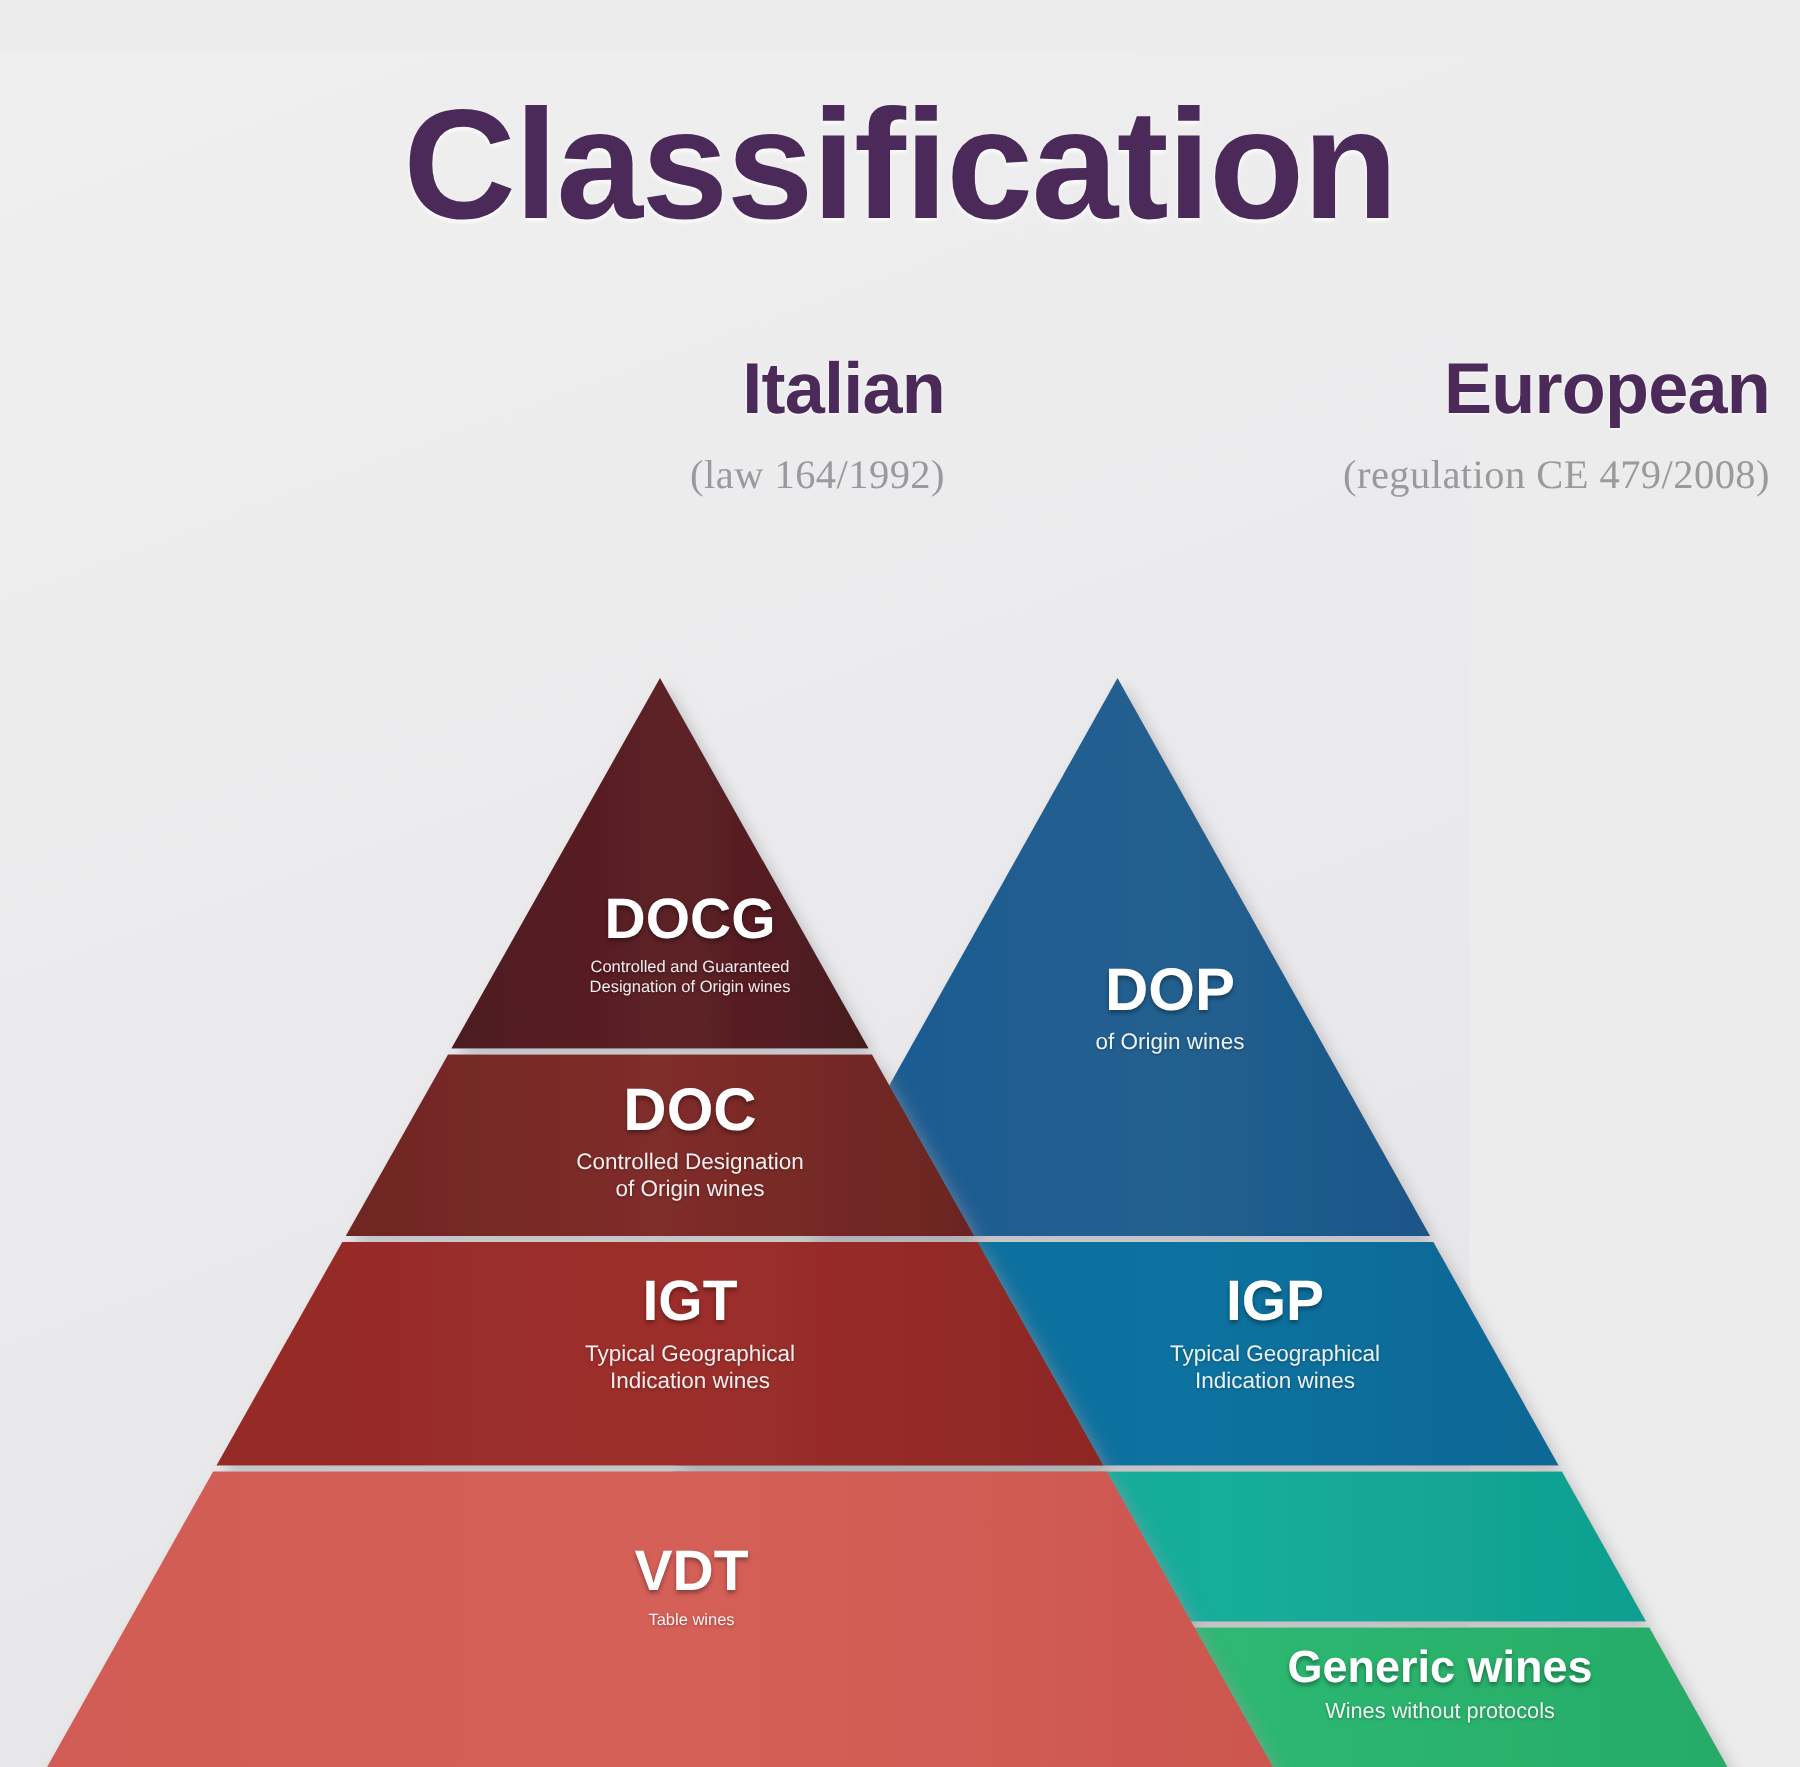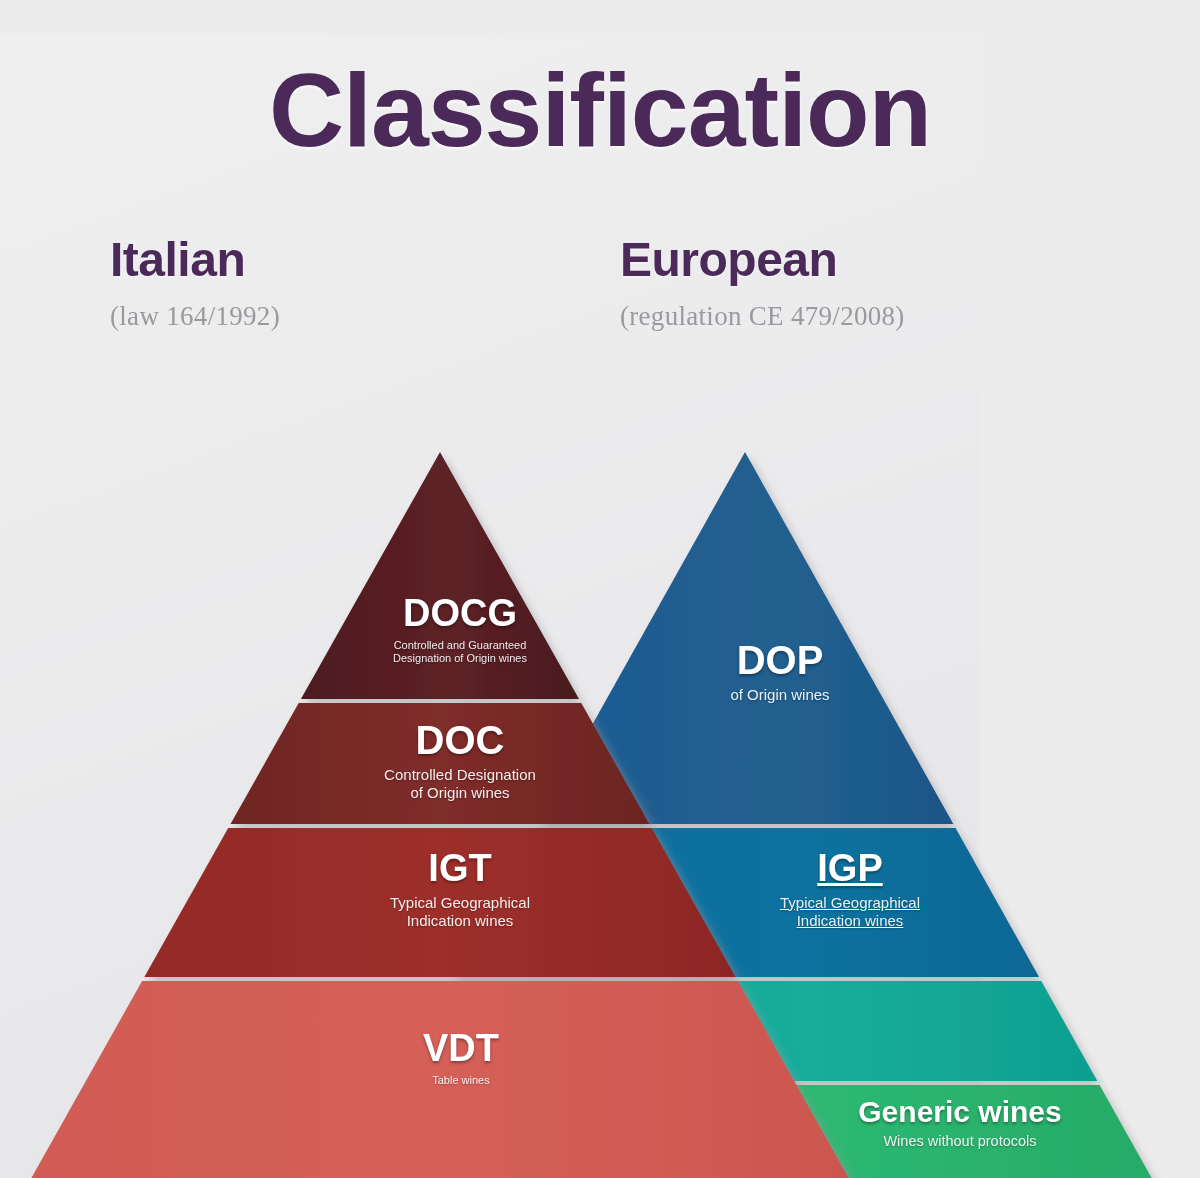--- a/index.html
+++ b/index.html
@@ -31,21 +31,21 @@
     text-align: center;
     font-size: 104px;
     line-height: 1.05;
     font-weight: bold;
     letter-spacing: -1px;
     color: #4b2a5a;
     text-shadow: 0 2px 3px rgba(255,255,255,0.85);
   }
   .col-head {
     position: absolute;
-    text-align: left;
+    text-align: right;
   }
   .col-head .ch-title {
     font-size: 48px;
     font-weight: bold;
     color: #4b2a5a;
     letter-spacing: -0.5px;
     text-shadow: 0 1px 2px rgba(255,255,255,0.8);
   }
   .col-head .ch-sub {
     margin-top: 14px;
@@ -101,21 +101,21 @@
 
   #lbl-vdt  { left: 301px; top: 995px; width: 320px; }
   #lbl-vdt .tl-main  { font-size: 38px; }
   #lbl-vdt .tl-sub   { font-size: 11px; }
 
   
   #lbl-dop  { left: 620px; top: 605px; width: 320px; }
   #lbl-dop .tl-main  { font-size: 40px; }
   #lbl-dop .tl-sub   { font-size: 15px; }
 
-  #lbl-igp  { left: 690px; top: 815px; width: 320px; text-decoration: underline; }
+  #lbl-igp  { left: 690px; top: 815px; width: 320px; }
   #lbl-igp .tl-main  { font-size: 38px; }
   #lbl-igp .tl-sub   { font-size: 15px; }
 
   #lbl-varietal { left: 790px; top: 960px; width: 300px; }
   #lbl-varietal .tl-main { font-size: 30px; }
   #lbl-varietal .tl-sub  { font-size: 14.5px; }
 
   #lbl-generic  { left: 810px; top: 1062px; width: 300px; }
   #lbl-generic .tl-main  { font-size: 30px; }
   #lbl-generic .tl-sub   { font-size: 14.5px; }

